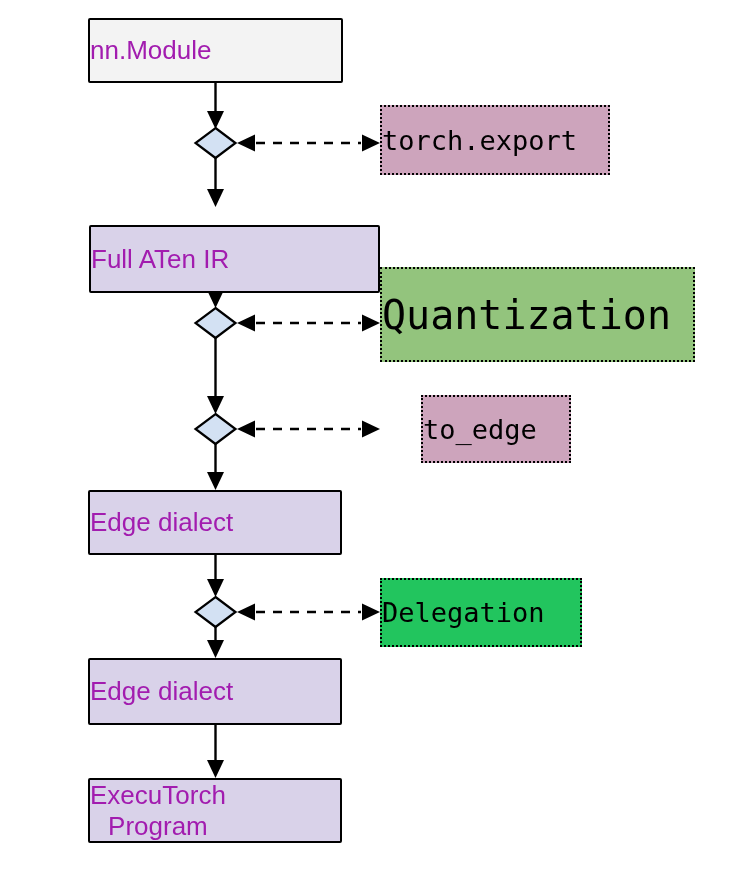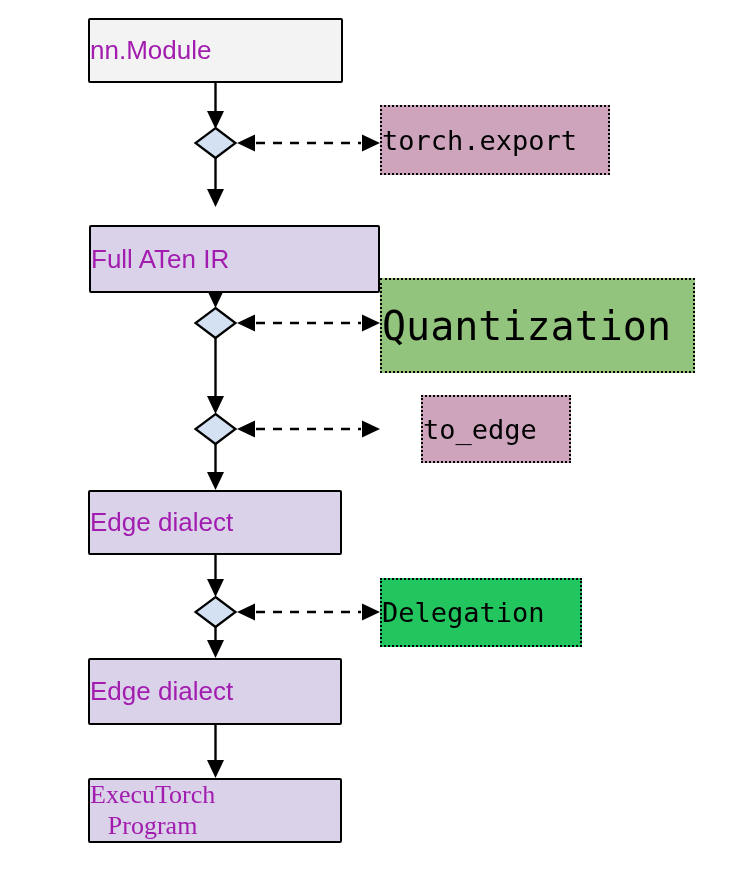--- a/index.html
+++ b/index.html
@@ -132,30 +132,30 @@
   </div>
 
   <div class="node lavender" style="left:88px; top:490px; width:254px; height:65px;">
     <span>Edge dialect</span>
   </div>
 
   <div class="node lavender" style="left:88px; top:658px; width:254px; height:67px;">
     <span>Edge dialect</span>
   </div>
 
-  <div class="node lavender" style="left:88px; top:778px; width:254px; height:65px;font-family:Liberation Serif, serif;">
+  <div class="node lavender" style="left:88px; top:778px; width:254px; height:65px;">
     <span>ExecuTorch
 Program</span>
   </div>
 
   <div class="op mauve" style="left:380px; top:105px; width:230px; height:70px; font-size:27px;">
     <span>torch.export</span>
   </div>
 
-  <div class="op green" style="left:380px; top:278px; width:315px; height:95px; font-size:40px;">
+  <div class="op green" style="left:380px; top:267px; width:315px; height:95px; font-size:40px;">
     <span>Quantization</span>
   </div>
 
   <div class="op mauve" style="left:380px; top:395px; width:150px; height:68px; font-size:27px;margin-left:41px;">
     <span>to_edge</span>
   </div>
 
   <div class="op blue" style="left:380px; top:578px; width:202px; height:69px; font-size:27px;">
     <span>Delegation</span>
   </div>

